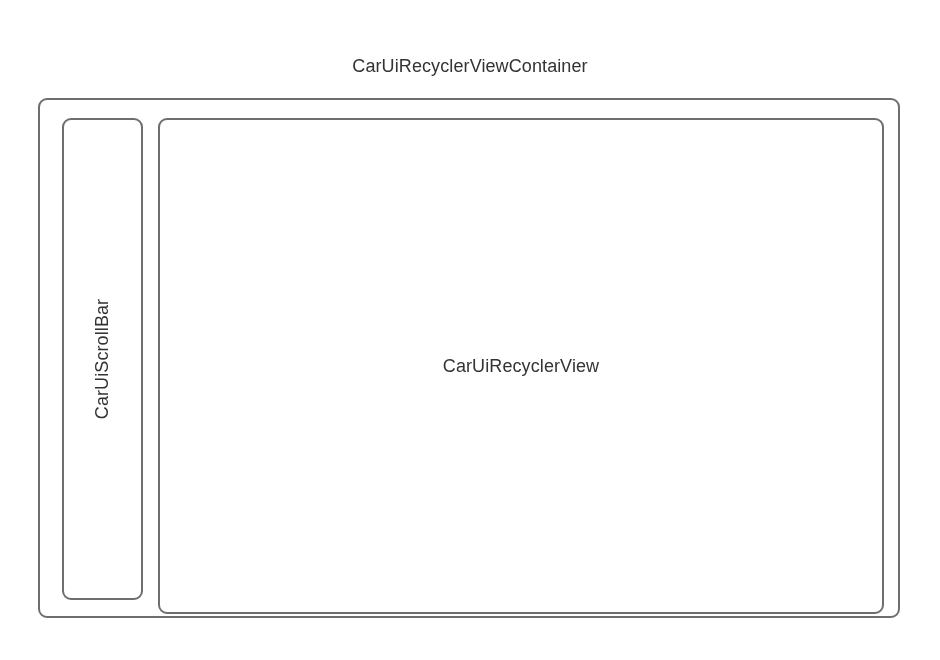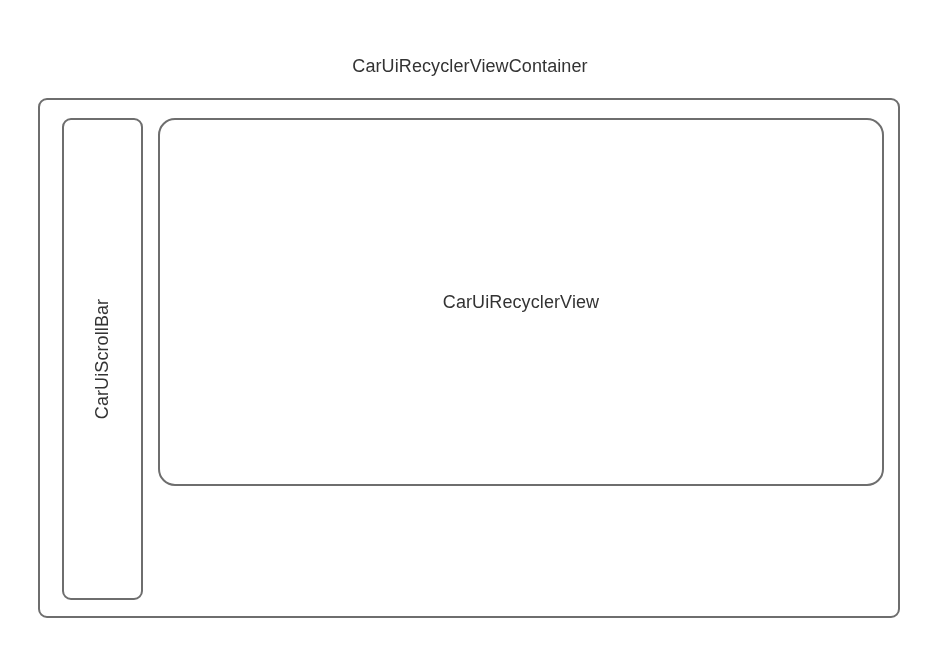--- a/index.html
+++ b/index.html
@@ -85,24 +85,24 @@
     line-height: 20px;
     color: #333333;
     letter-spacing: 0.1px;
   }
 
   .recyclerview-box {
     position: absolute;
     left: 118px;
     top: 18px;
     width: 726px;
-    height: 368px;
+    height: 496px;
     box-sizing: border-box;
     border: 2px solid #6e6e6e;
-    border-radius: 17px;
+    border-radius: 9px;
     background: #ffffff;
     display: flex;
     align-items: center;
     justify-content: center;
     overflow: hidden;
   }
 
   .recyclerview-label {
     font-size: 18px;
     line-height: 22px;

